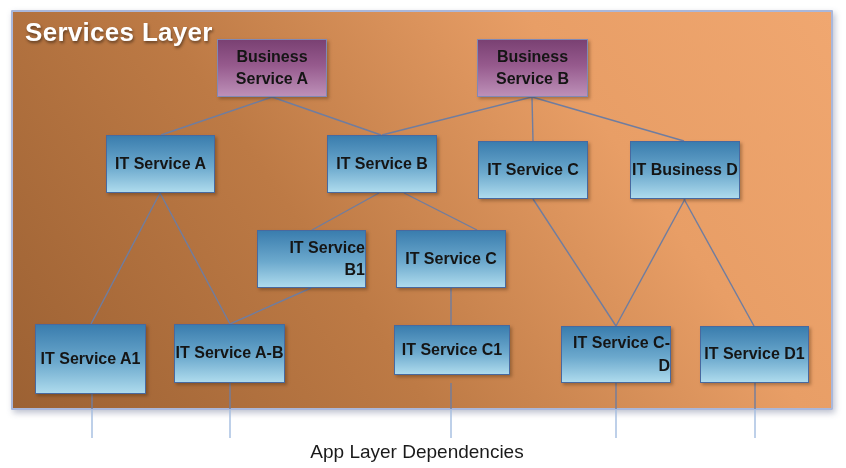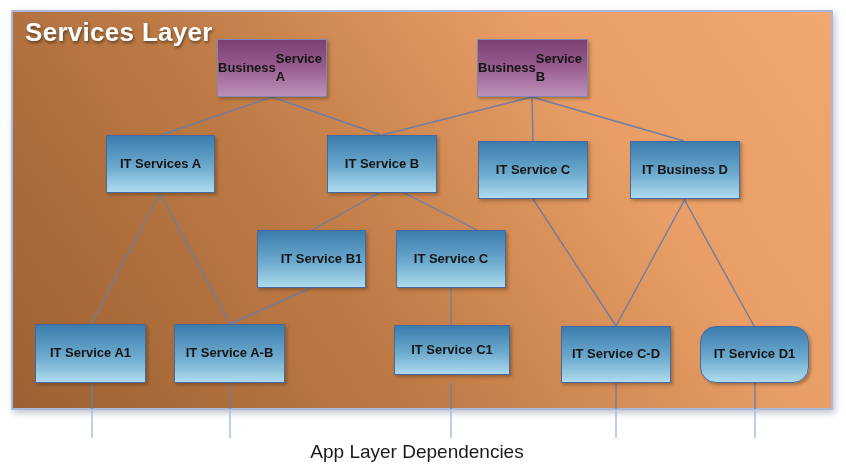--- a/index.html
+++ b/index.html
@@ -33,24 +33,25 @@
     text-shadow: 1px 2px 3px rgba(0,0,0,0.45);
     white-space: nowrap;
   }
 
   svg.edges { position: absolute; left: 0; top: 0; pointer-events: none; }
 
   .node {
     position: absolute;
     box-sizing: border-box;
     display: flex;
+    flex-direction: column;
     align-items: center;
     justify-content: center;
-    text-align: left;
-    font-size: 13px;
+    text-align: right;
+    font-size: 16px;
     font-weight: bold;
     line-height: 1.4;
     color: var(--node-text, #151515);
     box-shadow: 2px 2px 3px rgba(60,35,10,0.35);
   }
   .node.business {
     background: linear-gradient(to bottom,
       var(--purple-top, #7a4173) 0%,
       var(--purple-mid, #965a8d) 45%,
       var(--purple-bottom, #bd90b8) 100%);
@@ -107,48 +108,48 @@
   <div>
       <div class="node business" style="left: 217px; top: 39px; width: 110px; height: 58px;">
         <div>Business</div>
         <div>Service A</div>
       </div>
       <div class="node business" style="left: 477px; top: 39px; width: 111px; height: 58px;">
         <div>Business</div>
         <div>Service B</div>
       </div>
       <div class="node it" style="left: 106px; top: 135px; width: 109px; height: 58px;">
-        <div>IT Services A</div>
+        <div>IT Service A</div>
       </div>
       <div class="node it" style="left: 327px; top: 135px; width: 110px; height: 58px;">
         <div>IT Service B</div>
       </div>
       <div class="node it" style="left: 478px; top: 141px; width: 110px; height: 58px;">
         <div>IT Service C</div>
       </div>
       <div class="node it" style="left: 630px; top: 141px; width: 110px; height: 58px;">
         <div>IT Business D</div>
       </div>
       <div class="node it" style="left: 257px; top: 230px; width: 109px; height: 58px; padding-left: 20px;">
         <div>IT Service B1</div>
       </div>
       <div class="node it" style="left: 396px; top: 230px; width: 110px; height: 58px;">
         <div>IT Service C</div>
       </div>
-      <div class="node it" style="left: 35px; top: 324px; width: 111px; height: 59px;">
+      <div class="node it" style="left: 35px; top: 324px; width: 111px; height: 70px;">
         <div>IT Service A1</div>
       </div>
       <div class="node it" style="left: 174px; top: 324px; width: 111px; height: 59px;">
         <div>IT Service A-B</div>
       </div>
       <div class="node it" style="left: 394px; top: 325px; width: 116px; height: 50px;">
         <div>IT Service C1</div>
       </div>
       <div class="node it" style="left: 561px; top: 326px; width: 110px; height: 57px;">
         <div>IT Service C-D</div>
       </div>
-      <div class="node it" style="left: 700px; top: 326px; width: 109px; height: 57px; border-radius: 16px;">
+      <div class="node it" style="left: 700px; top: 326px; width: 109px; height: 57px;">
         <div>IT Service D1</div>
       </div>
     </div>
   <div class="title">Services Layer</div>
   <div class="app-label">App Layer Dependencies</div>
 </div>
 
 </body></html>

